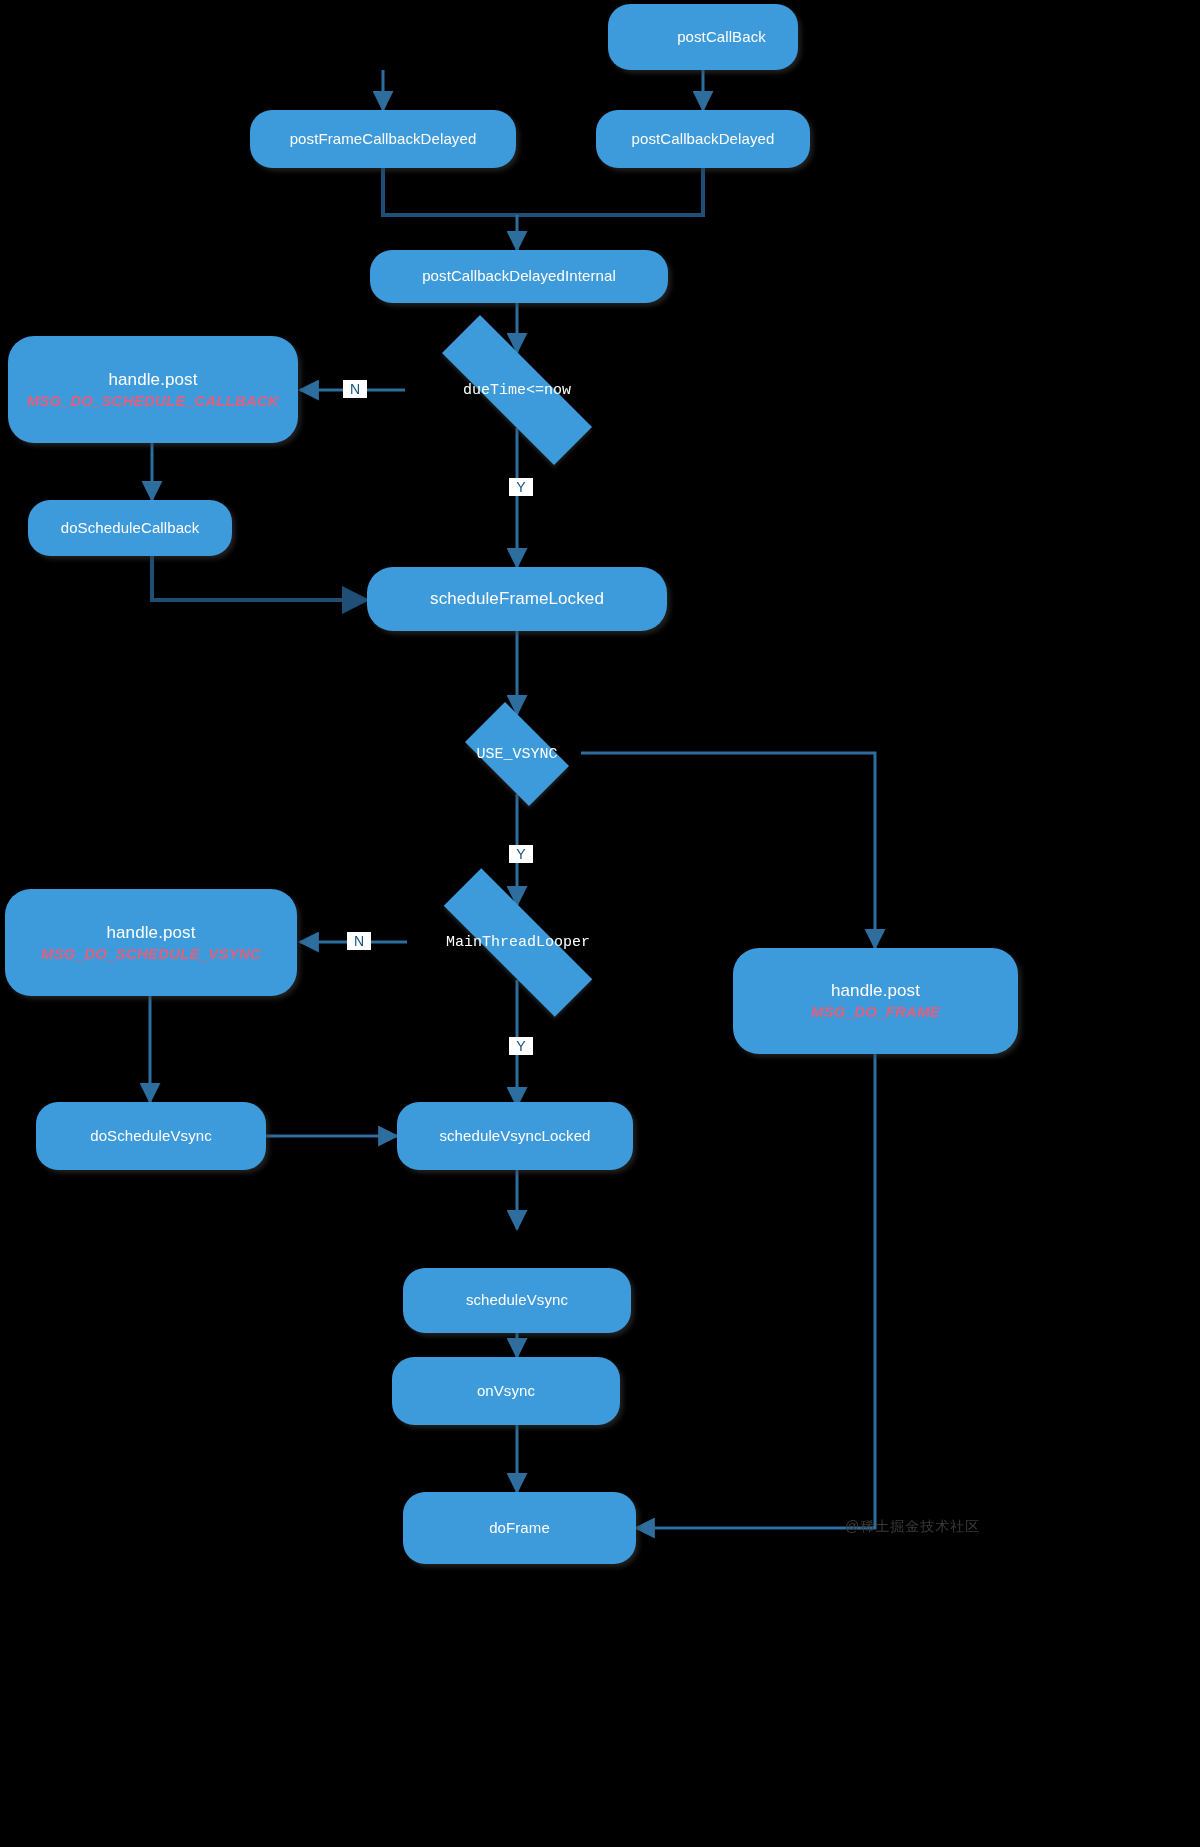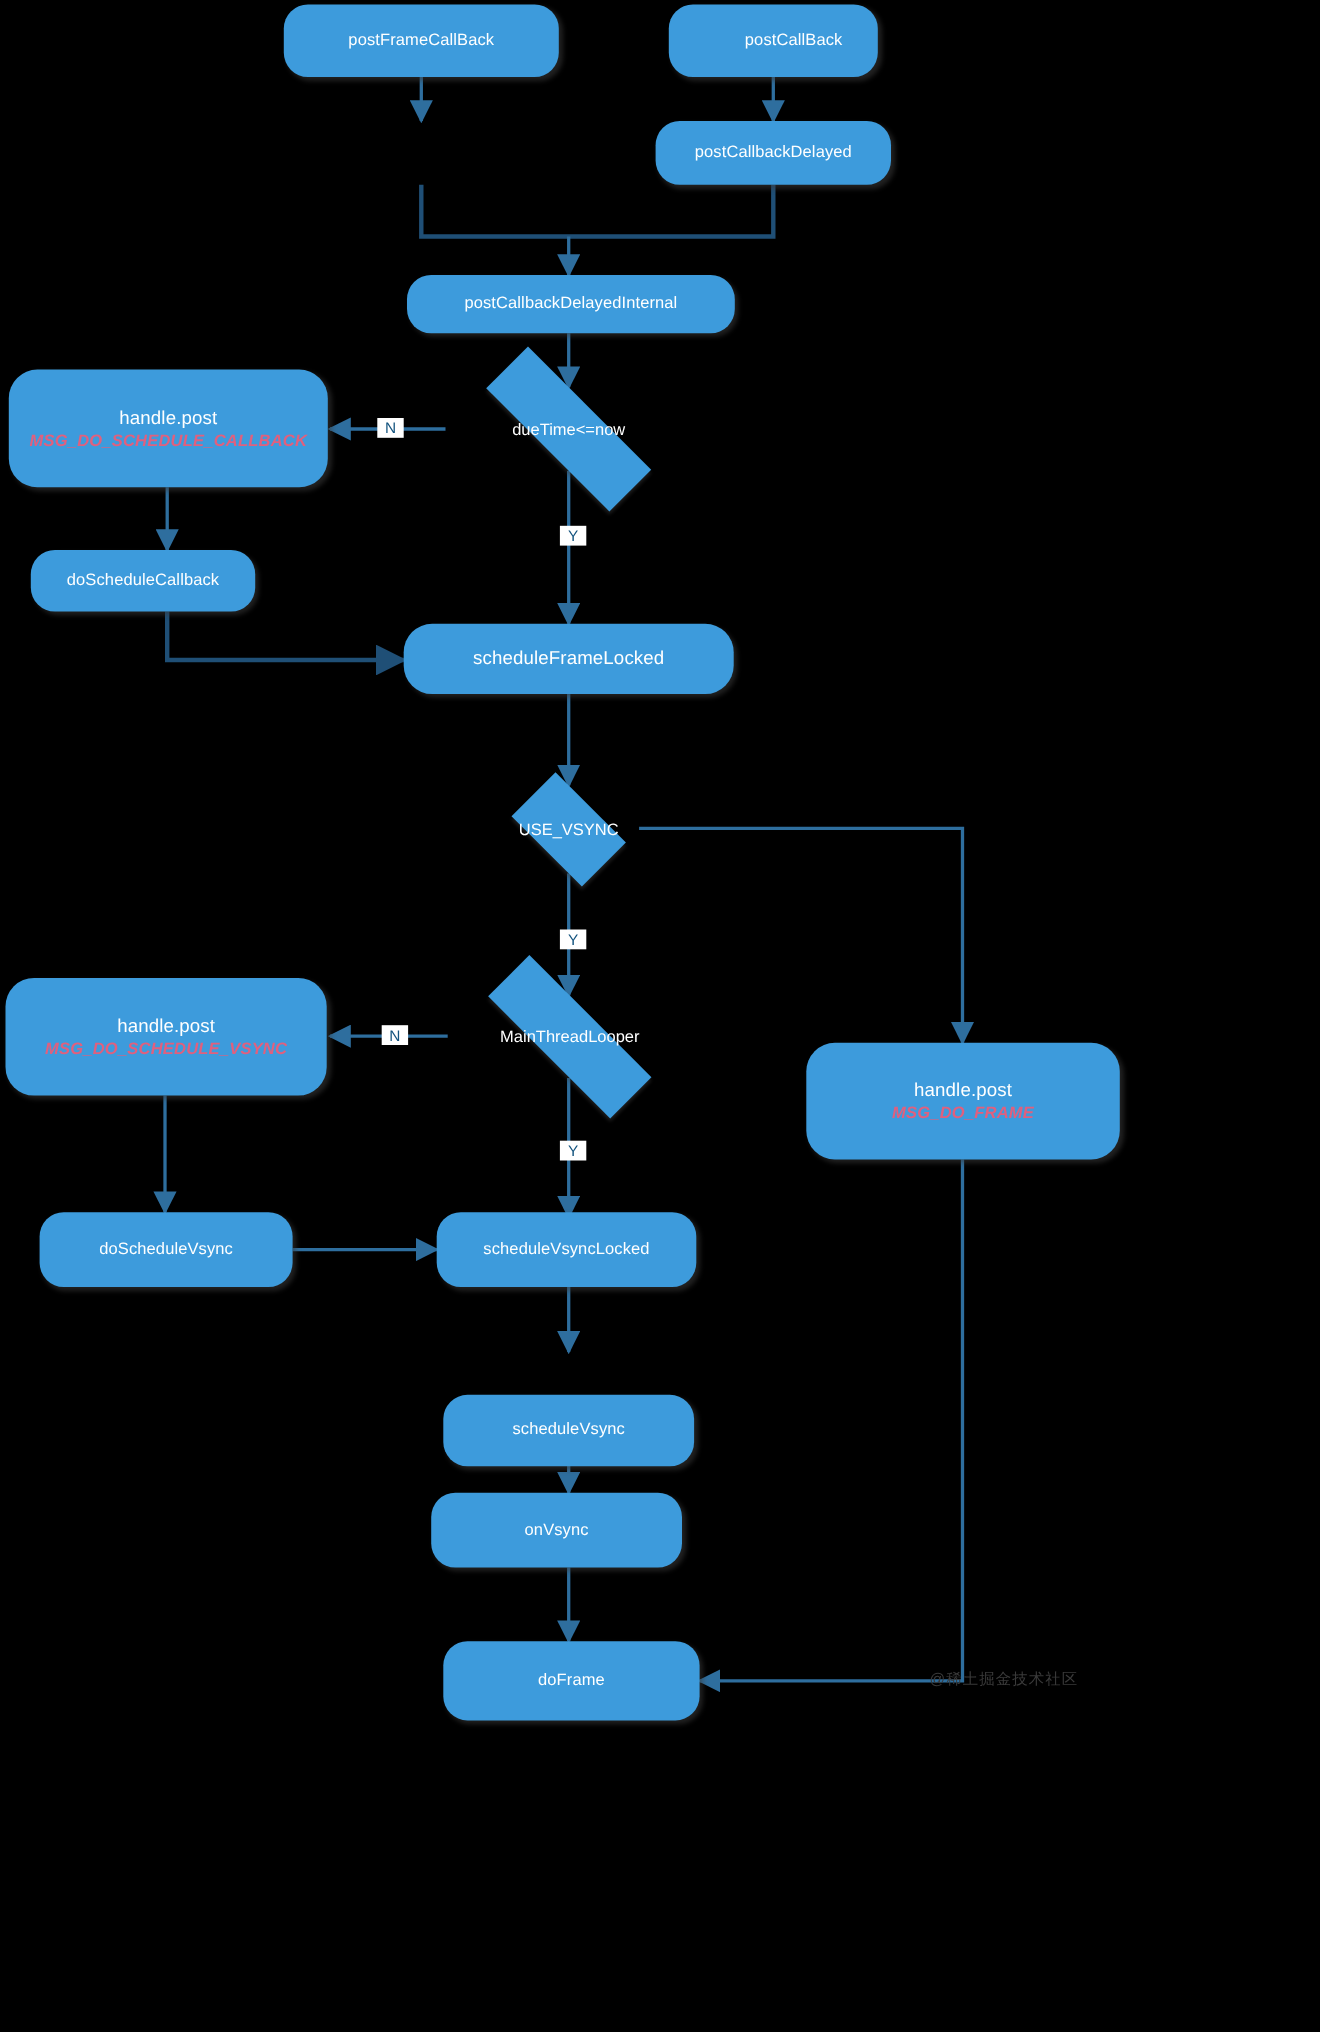--- a/index.html
+++ b/index.html
@@ -72,20 +72,21 @@
     left: 0; top: 0;
     width: 100%;
     height: 100%;
     display: flex;
     align-items: center;
     justify-content: center;
     color: #ffffff;
     font-size: 15px;
     white-space: nowrap;
     z-index: 2;
+    font-family: Liberation Mono, monospace;
   }
   .edge-label {
     position: absolute;
     background: #ffffff;
     color: #14547F;
     font-size: 14px;
     font-weight: 400;
     line-height: 1;
     padding: 2px 3px;
     z-index: 6;
@@ -176,28 +177,28 @@
       <path d="M 517 1294 L 517 1357" marker-end="url(#arrow)"></path>
 
       
       <path d="M 517 1425 L 517 1492" marker-end="url(#arrow)"></path>
 
       
       <path d="M 875 1054 L 875 1528 L 636 1528" marker-end="url(#arrow)"></path>
     </g>
   </svg>
 
-  <div class="node rounded-pill" style="left:258px; top:4px; width:250px; height:66px;">
-    <span class="ln1">postFrameCallBack</span>
-  </div>
 
   <div class="node rounded-pill" style="left:608px; top:4px; width:190px; height:66px;padding-left:37px;">
     <span class="ln1">postCallBack</span>
   </div>
 
+  <div class="node rounded-pill" style="left:250px; top:110px; width:266px; height:58px;">
+    <span class="ln1">postFrameCallbackDelayed</span>
+  </div>
 
   <div class="node rounded-pill" style="left:596px; top:110px; width:214px; height:58px;">
     <span class="ln1">postCallbackDelayed</span>
   </div>
 
   <div class="node rounded-pill" style="left:370px; top:250px; width:298px; height:53px;">
     <span class="ln1">postCallbackDelayedInternal</span>
   </div>
 
   <div class="diamond" style="left:405px; top:352px; width:224px; height:76px;">

